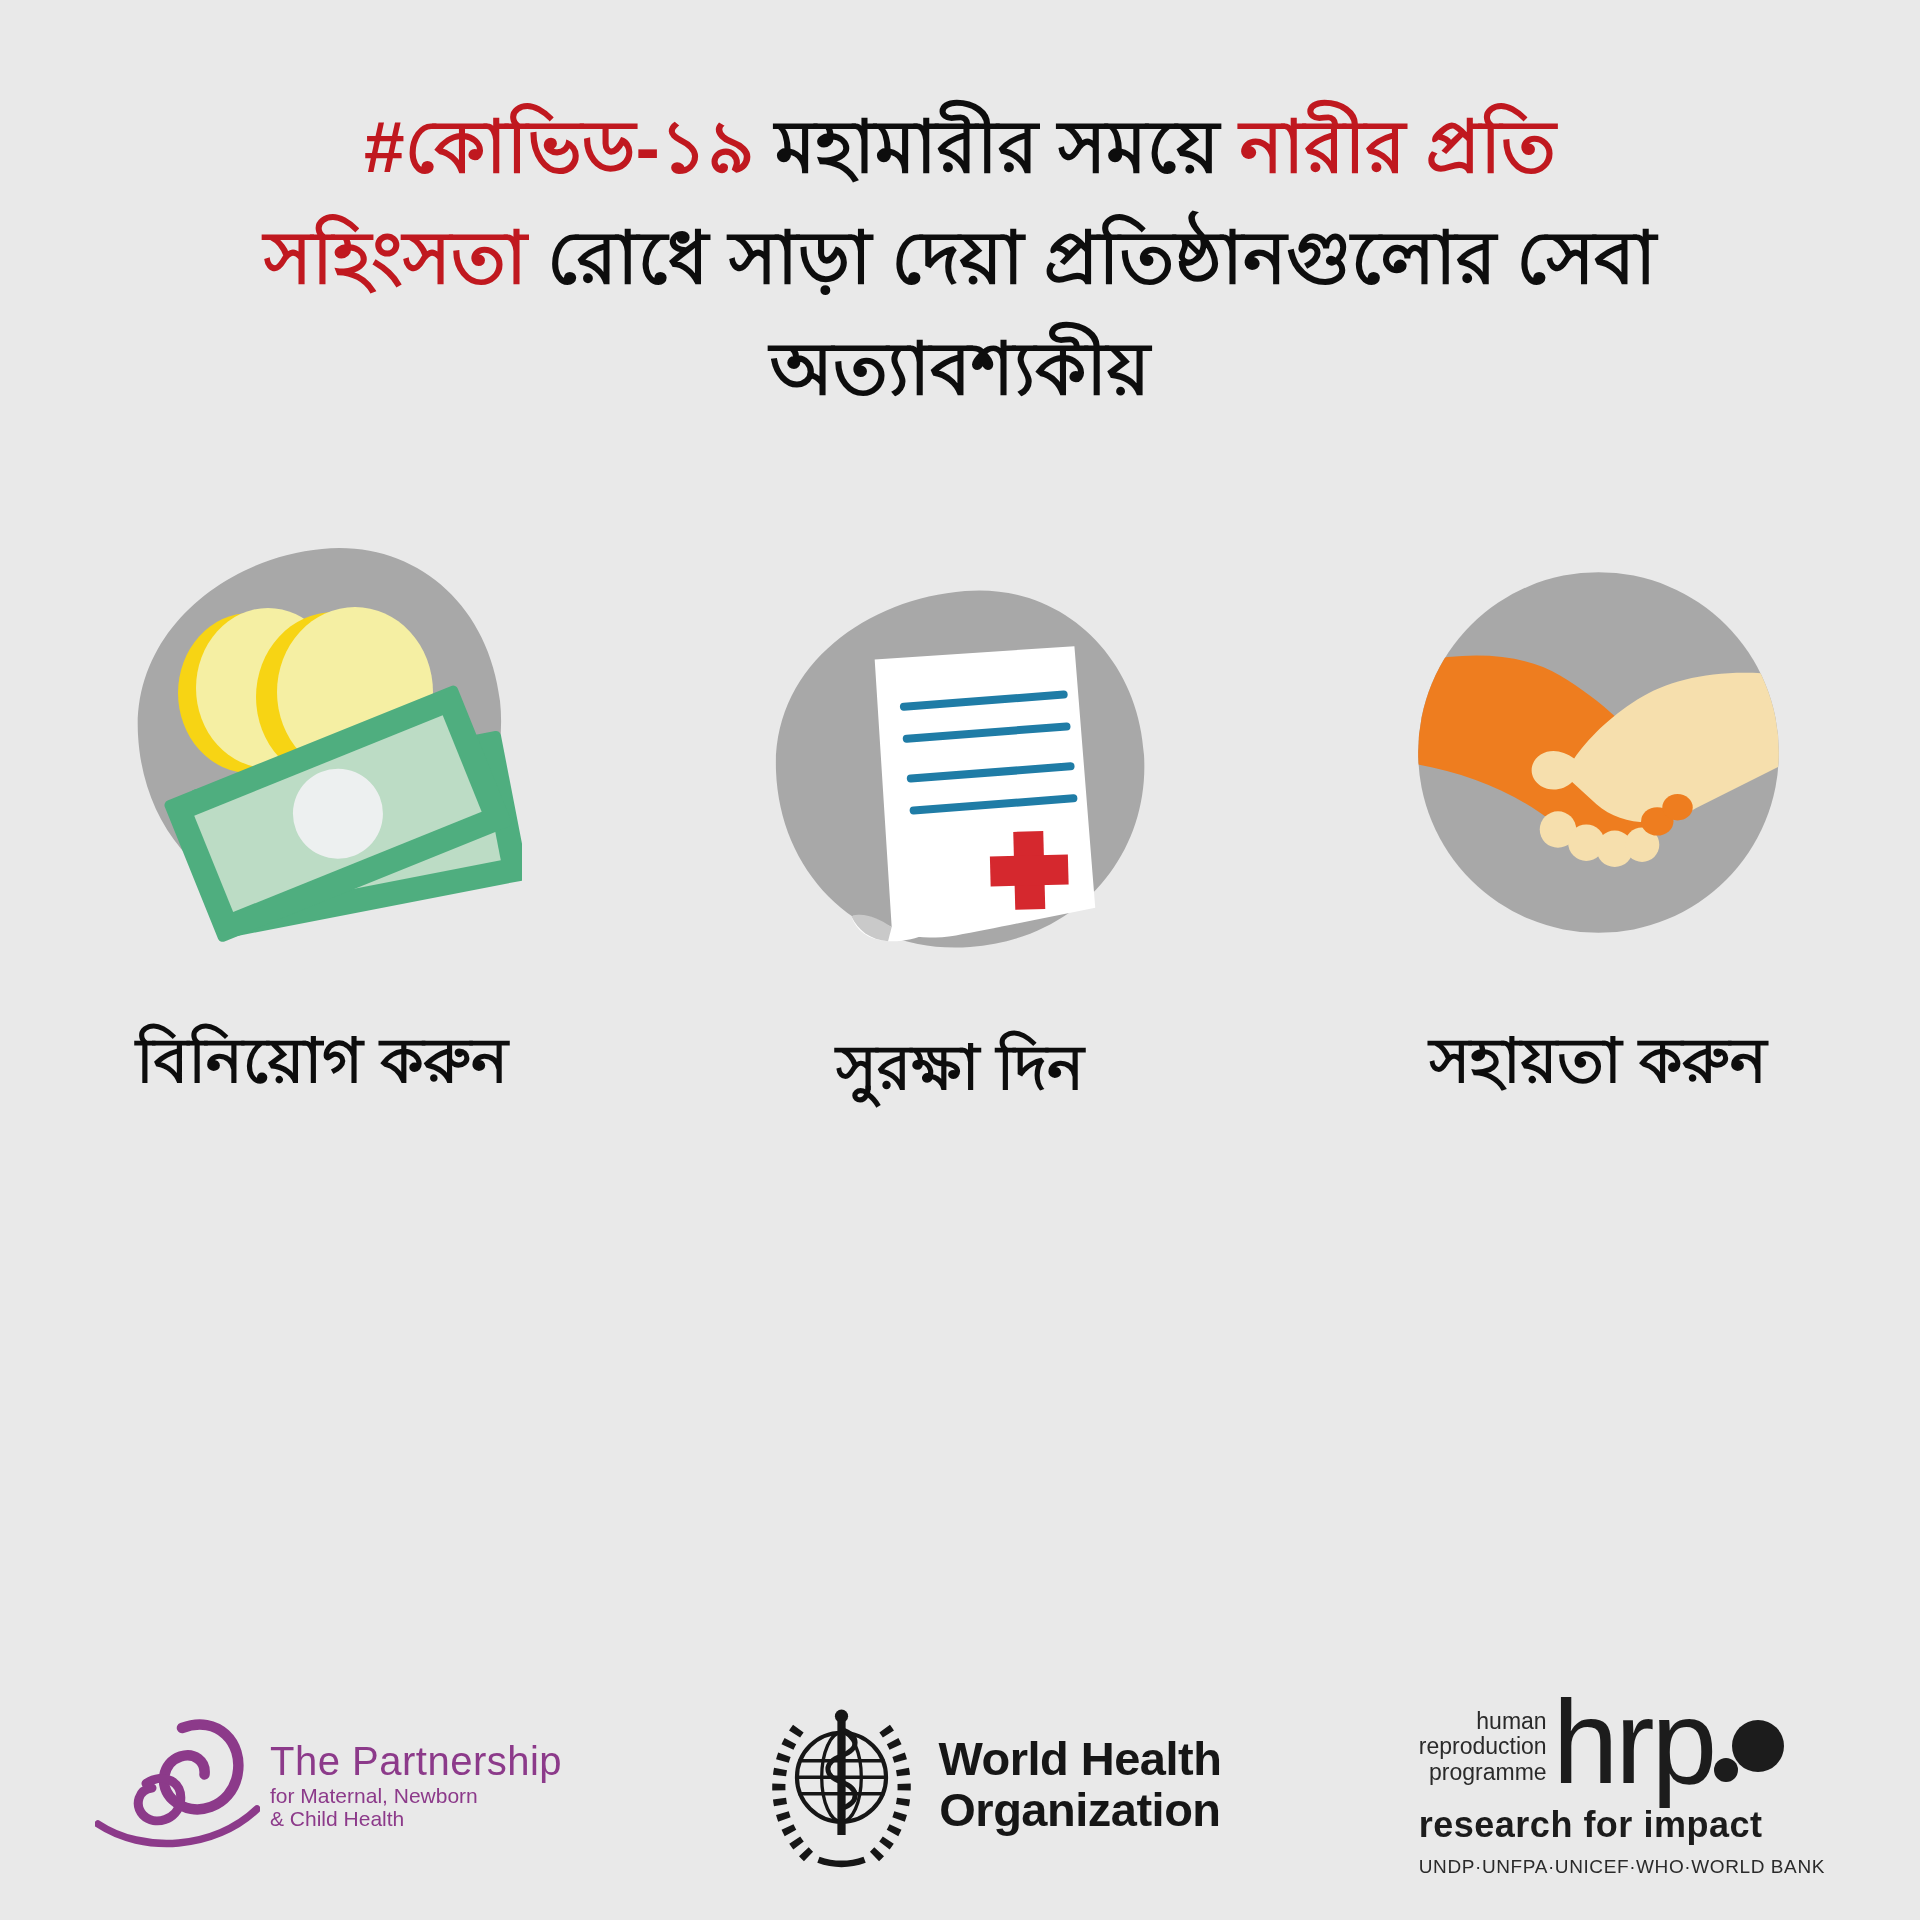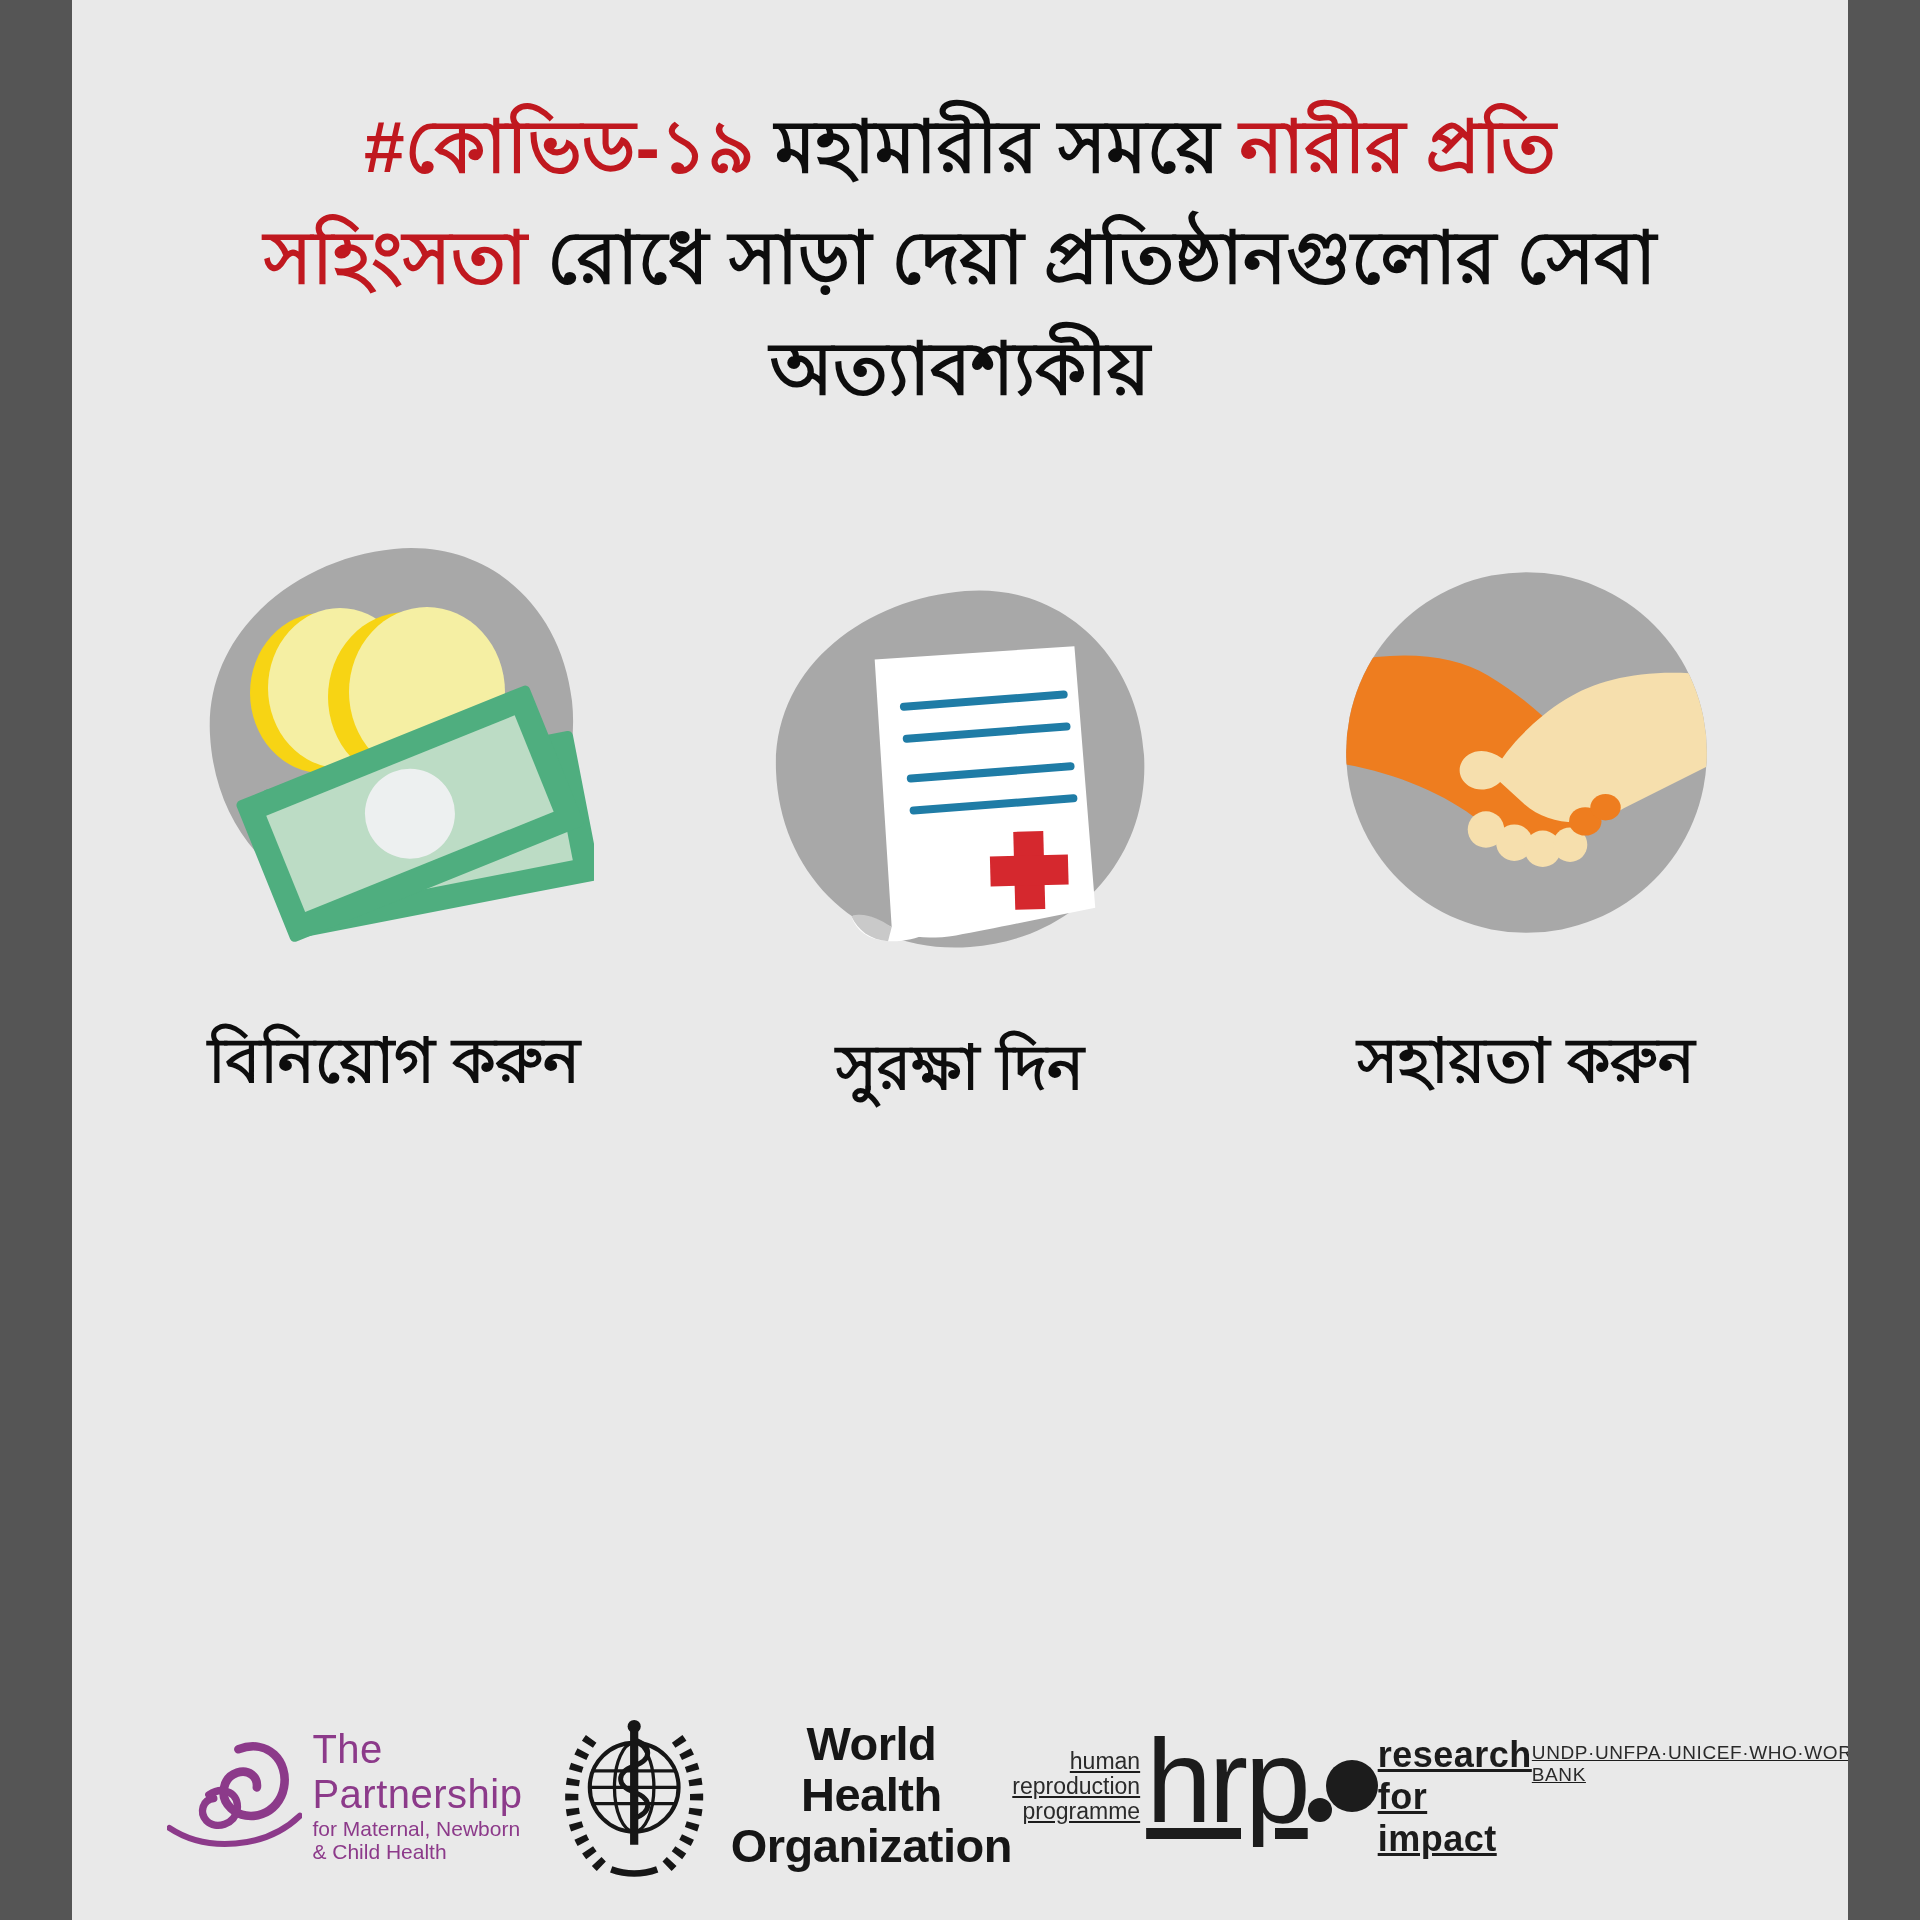--- a/index.html
+++ b/index.html
@@ -1,18 +1,18 @@
 <!DOCTYPE html>
 <html><head>
 <meta charset="utf-8">
 <style>
   * { margin:0; padding:0; box-sizing:border-box; }
   body { background:#555; }
   .canvas {
-    width:1776px; height:1920px; background:#e9e9e9;
+    width:1920px; height:1920px; background:#e9e9e9;
     font-family:"Liberation Sans", sans-serif;
     position:relative; overflow:hidden; margin:0 auto;
   }
   
   .headline {
     padding:92px 110px 0; text-align:center;
     font-size:73px; font-weight:700; line-height:1.52; color:#0d0d0d;
   }
   .red { color:#c0181f; }
   
@@ -45,21 +45,21 @@
   .pmnch { display:flex; align-items:center; color:#8c3a8a; }
   .pmnch svg { width:165px; height:150px; }
   .pmnch-text { margin-left:10px; line-height:1.12; }
   .pmnch-name { font-size:40px; letter-spacing:0.5px; }
   .pmnch-sub { font-size:21px; }
   
   .who { display:flex; align-items:center; color:#161616;text-align:center; }
   .who svg { width:165px; height:165px; }
   .who-text { margin-left:14px; font-size:47px; font-weight:700; line-height:1.08; letter-spacing:-0.5px; }
   
-  .hrp { color:#1c1c1c; display:flex; align-items:flex-start;text-decoration:underline; }
+  .hrp { color:#1c1c1c; display:flex; flex-direction:column; align-items:flex-start; }
   .hrp-top { display:flex; align-items:center; position:relative; }
   .hrp-programme { text-align:right; font-size:23px; line-height:1.1; color:#2a2a2a; }
   .hrp-word { font-size:118px; font-weight:400; letter-spacing:-3px; line-height:0.8; margin-left:6px; margin-top:-10px; }
   .hrp-dots { position:relative; width:70px; height:110px; }
   .dot-big { position:absolute; right:0; top:28px; width:52px; height:52px; border-radius:50%; background:#1c1c1c; }
   .dot-small { position:absolute; left:0; top:66px; width:24px; height:24px; border-radius:50%; background:#1c1c1c; }
   .hrp-slogan { font-size:36px; font-weight:700; margin-top:2px; letter-spacing:0.5px; }
   .hrp-partners { font-size:19px; margin-top:10px; letter-spacing:0.6px; color:#2a2a2a; }
 </style>
 </head>

